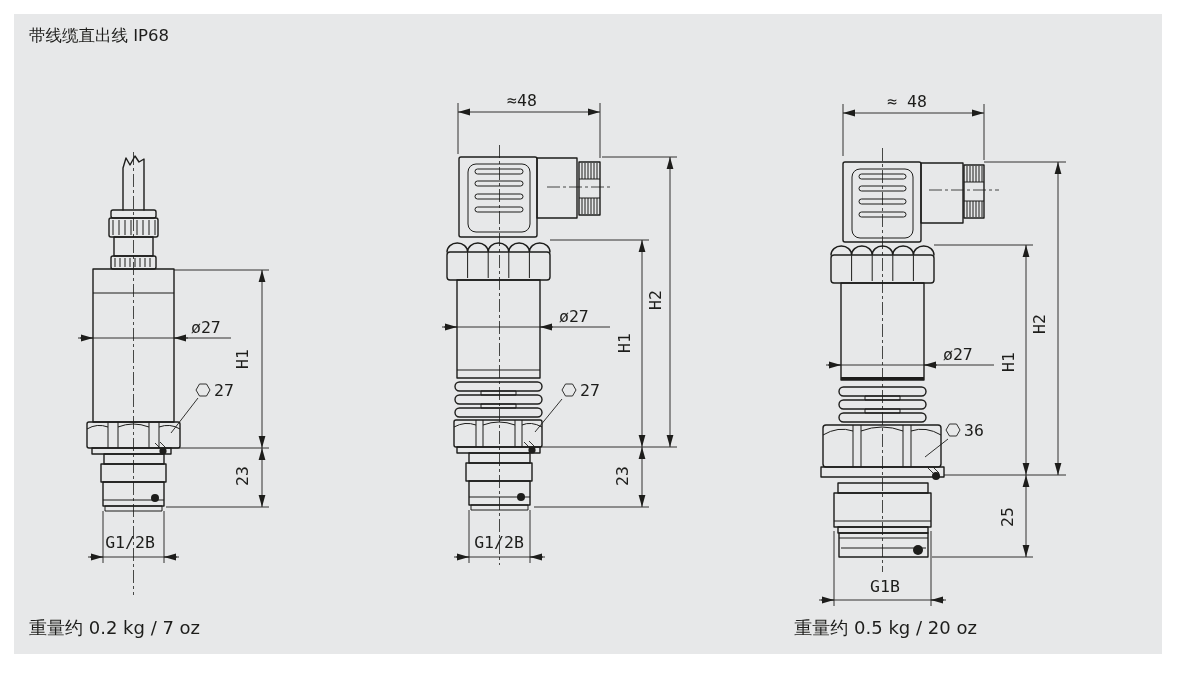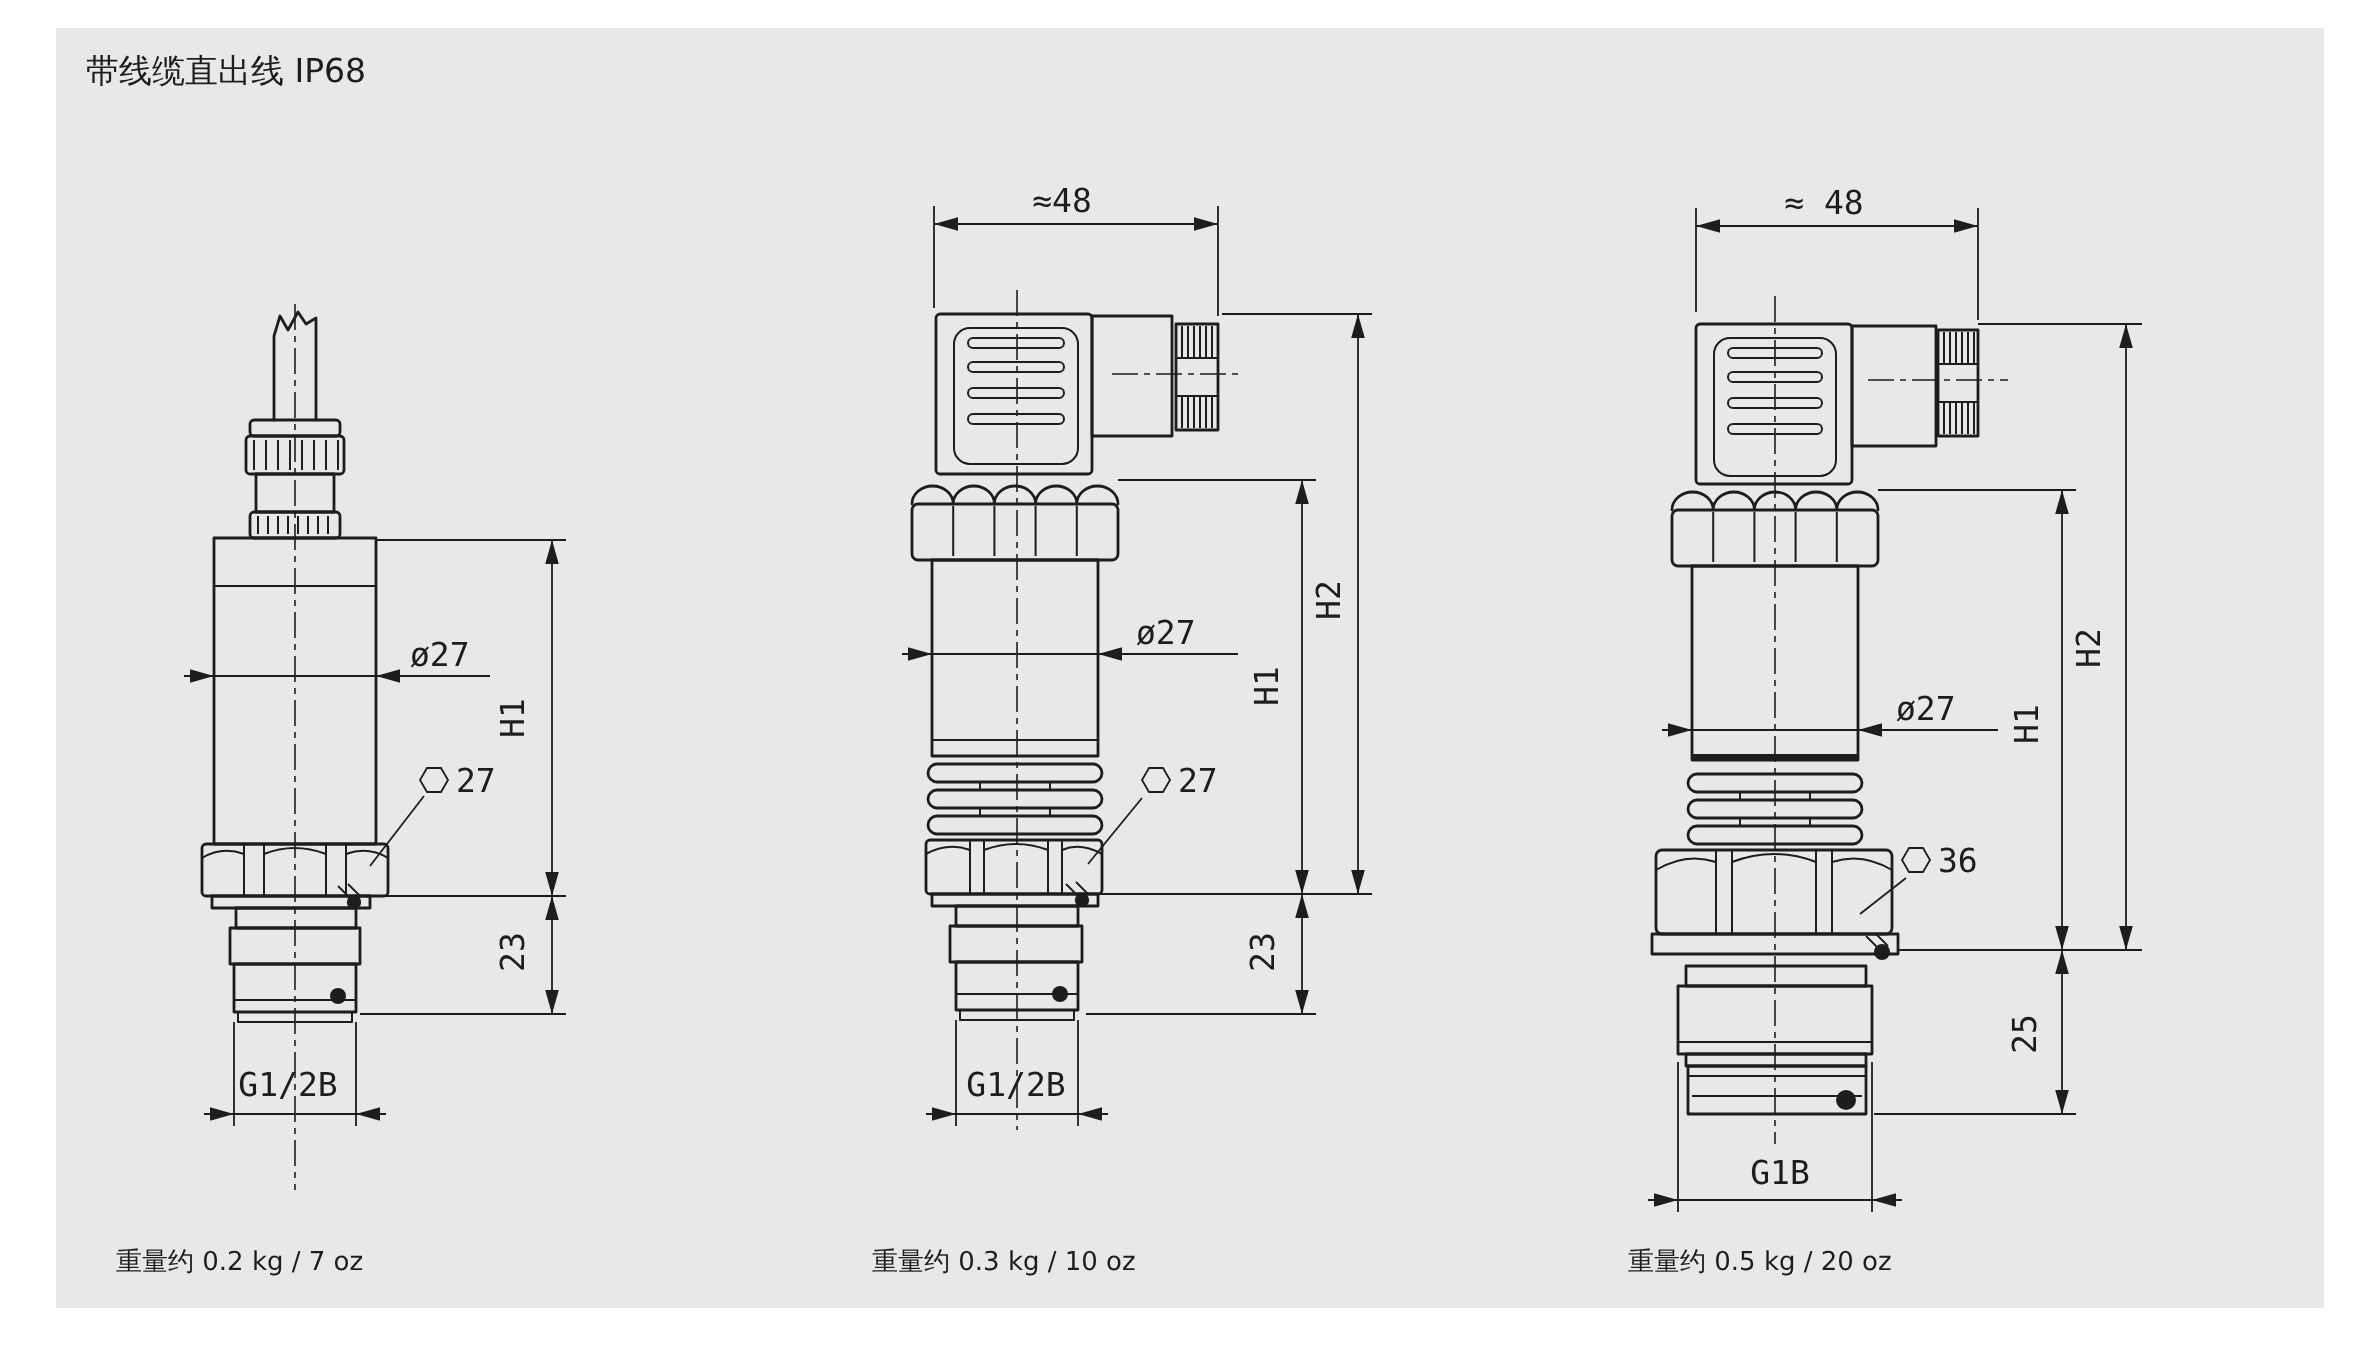--- a/index.html
+++ b/index.html
@@ -1,20 +1,20 @@
 <!DOCTYPE html>
 <html><head>
 <meta charset="utf-8">
 <style>
   html,body{margin:0;padding:0;background:#ffffff;}
   body{width:1185px;height:684px;font-family:"DejaVu Sans","Liberation Sans",sans-serif;color:#1d1d1b;}
-  .panels{display:flex;padding:14px 23px 0 28px;box-sizing:border-box;}
+  .panels{display:flex;padding:14px 23px 0 14px;box-sizing:border-box;}
   .panel{flex:1;height:640px;background:#e7e8e9;position:relative;box-sizing:border-box;padding:11px 15px;overflow:hidden;}
   .panel-title{font-size:16.5px;line-height:1.32;font-weight:400;}
-  .panel-weight{position:absolute;left:30px;bottom:14px;font-size:13px;text-align:right;}
+  .panel-weight{position:absolute;left:15px;bottom:14px;font-size:18px;text-align:right;}
   .drawing{position:absolute;top:76px;left:0;width:372px;height:520px;}
   .o{fill:none;stroke:#1d1d1b;stroke-width:1.4;stroke-linejoin:round;stroke-linecap:round;}
   .o2{fill:none;stroke:#1d1d1b;stroke-width:1;stroke-linejoin:round;}
   .t{fill:none;stroke:#1d1d1b;stroke-width:0.9;}
   .cl{fill:none;stroke:#1d1d1b;stroke-width:0.8;stroke-dasharray:13 3 3 3;}
   .fl{fill:#1d1d1b;stroke:none;}
   .thick{fill:none;stroke:#1d1d1b;stroke-width:3;}
   .dim{font-family:"DejaVu Sans Mono","Liberation Mono",monospace;font-size:16.5px;fill:#1d1d1b;}
 </style>
 </head>
@@ -187,21 +187,20 @@
         <text class="dim" x="162" y="232">ø27</text>
         <text class="dim" x="264" y="210" transform="rotate(-90 264 210)" text-anchor="middle">H2</text>
         <text class="dim" x="233" y="253" transform="rotate(-90 233 253)" text-anchor="middle">H1</text>
         <polygon class="t" points="168.5,294 175.5,294 179,300 175.5,306 168.5,306 165,300"></polygon>
         <text class="dim" x="183" y="306">27</text>
         <text class="dim" x="231" y="386" transform="rotate(-90 231 386)" text-anchor="middle">23</text>
         <text class="dim" x="102" y="458" text-anchor="middle">G1/2B</text>
       </g>
     </svg>
 
-    <div class="panel-weight">重量约 0.3 kg / 10 oz</div>
   </div>
 
   <div class="panel">
 
     <svg class="drawing" viewBox="0 0 372 520">
       <g class="cl">
         <path d="M103.5,58 V482"></path>
         <path d="M150,100 H220"></path>
       </g>
 

